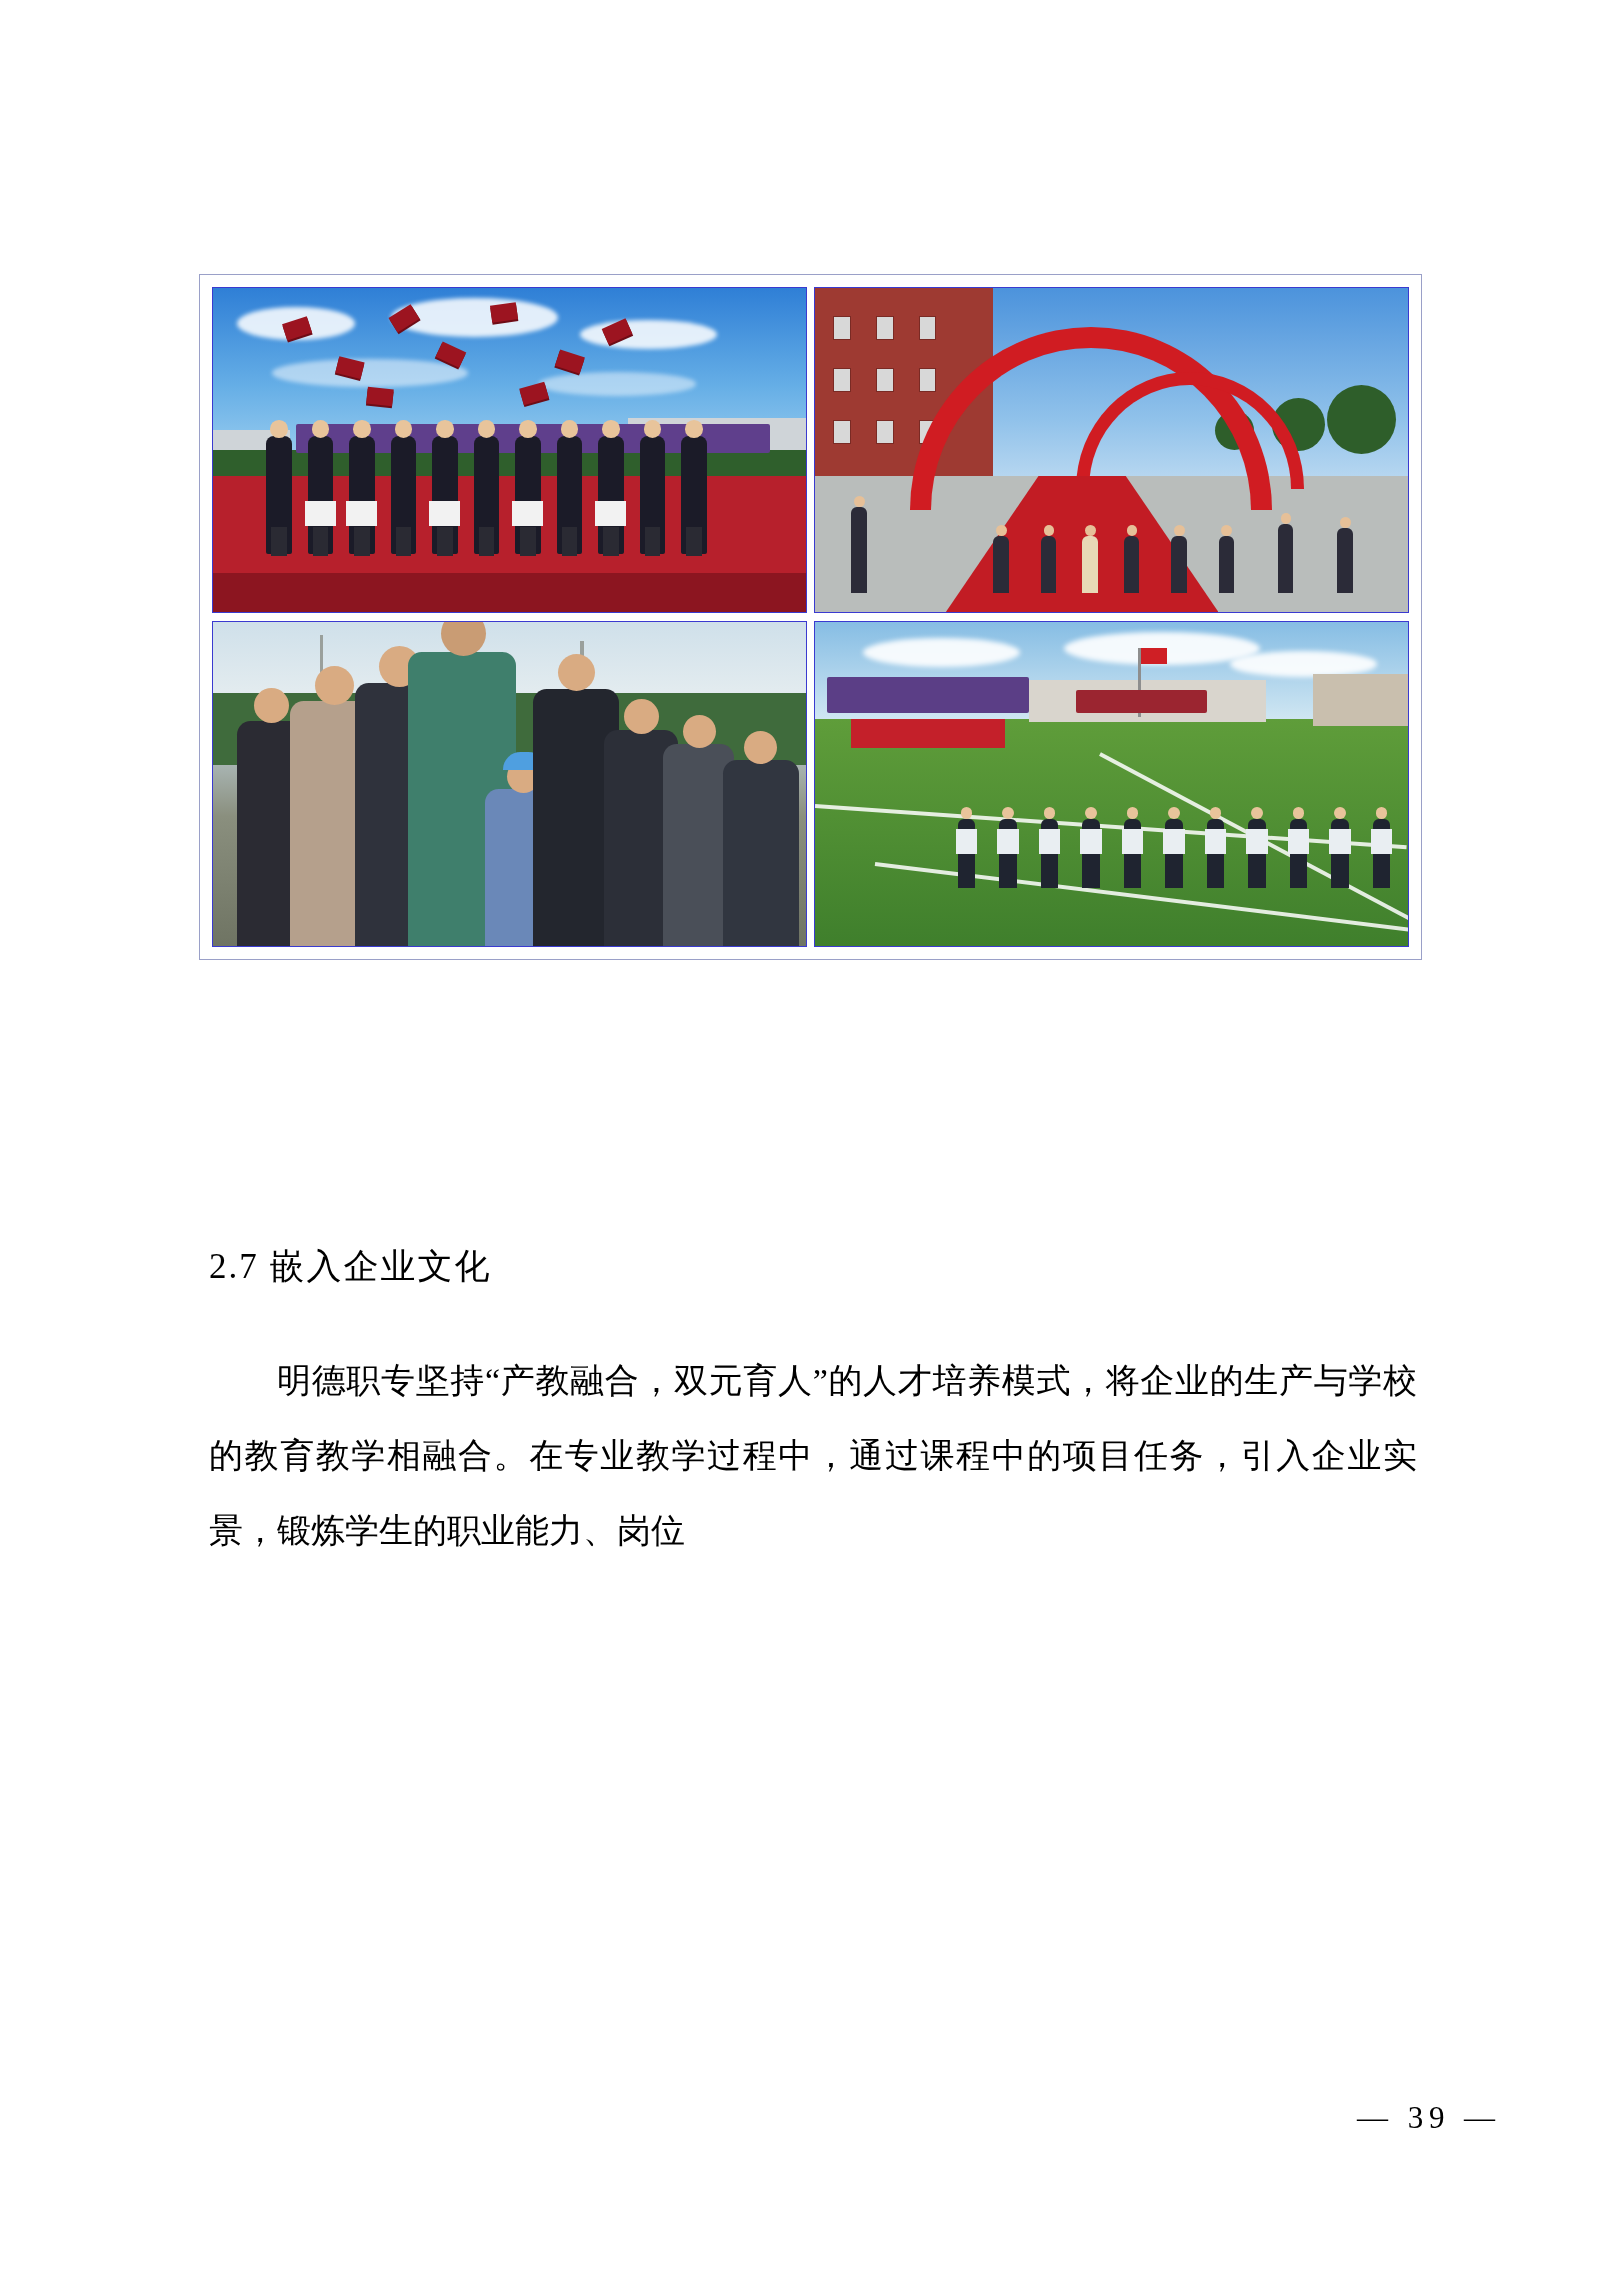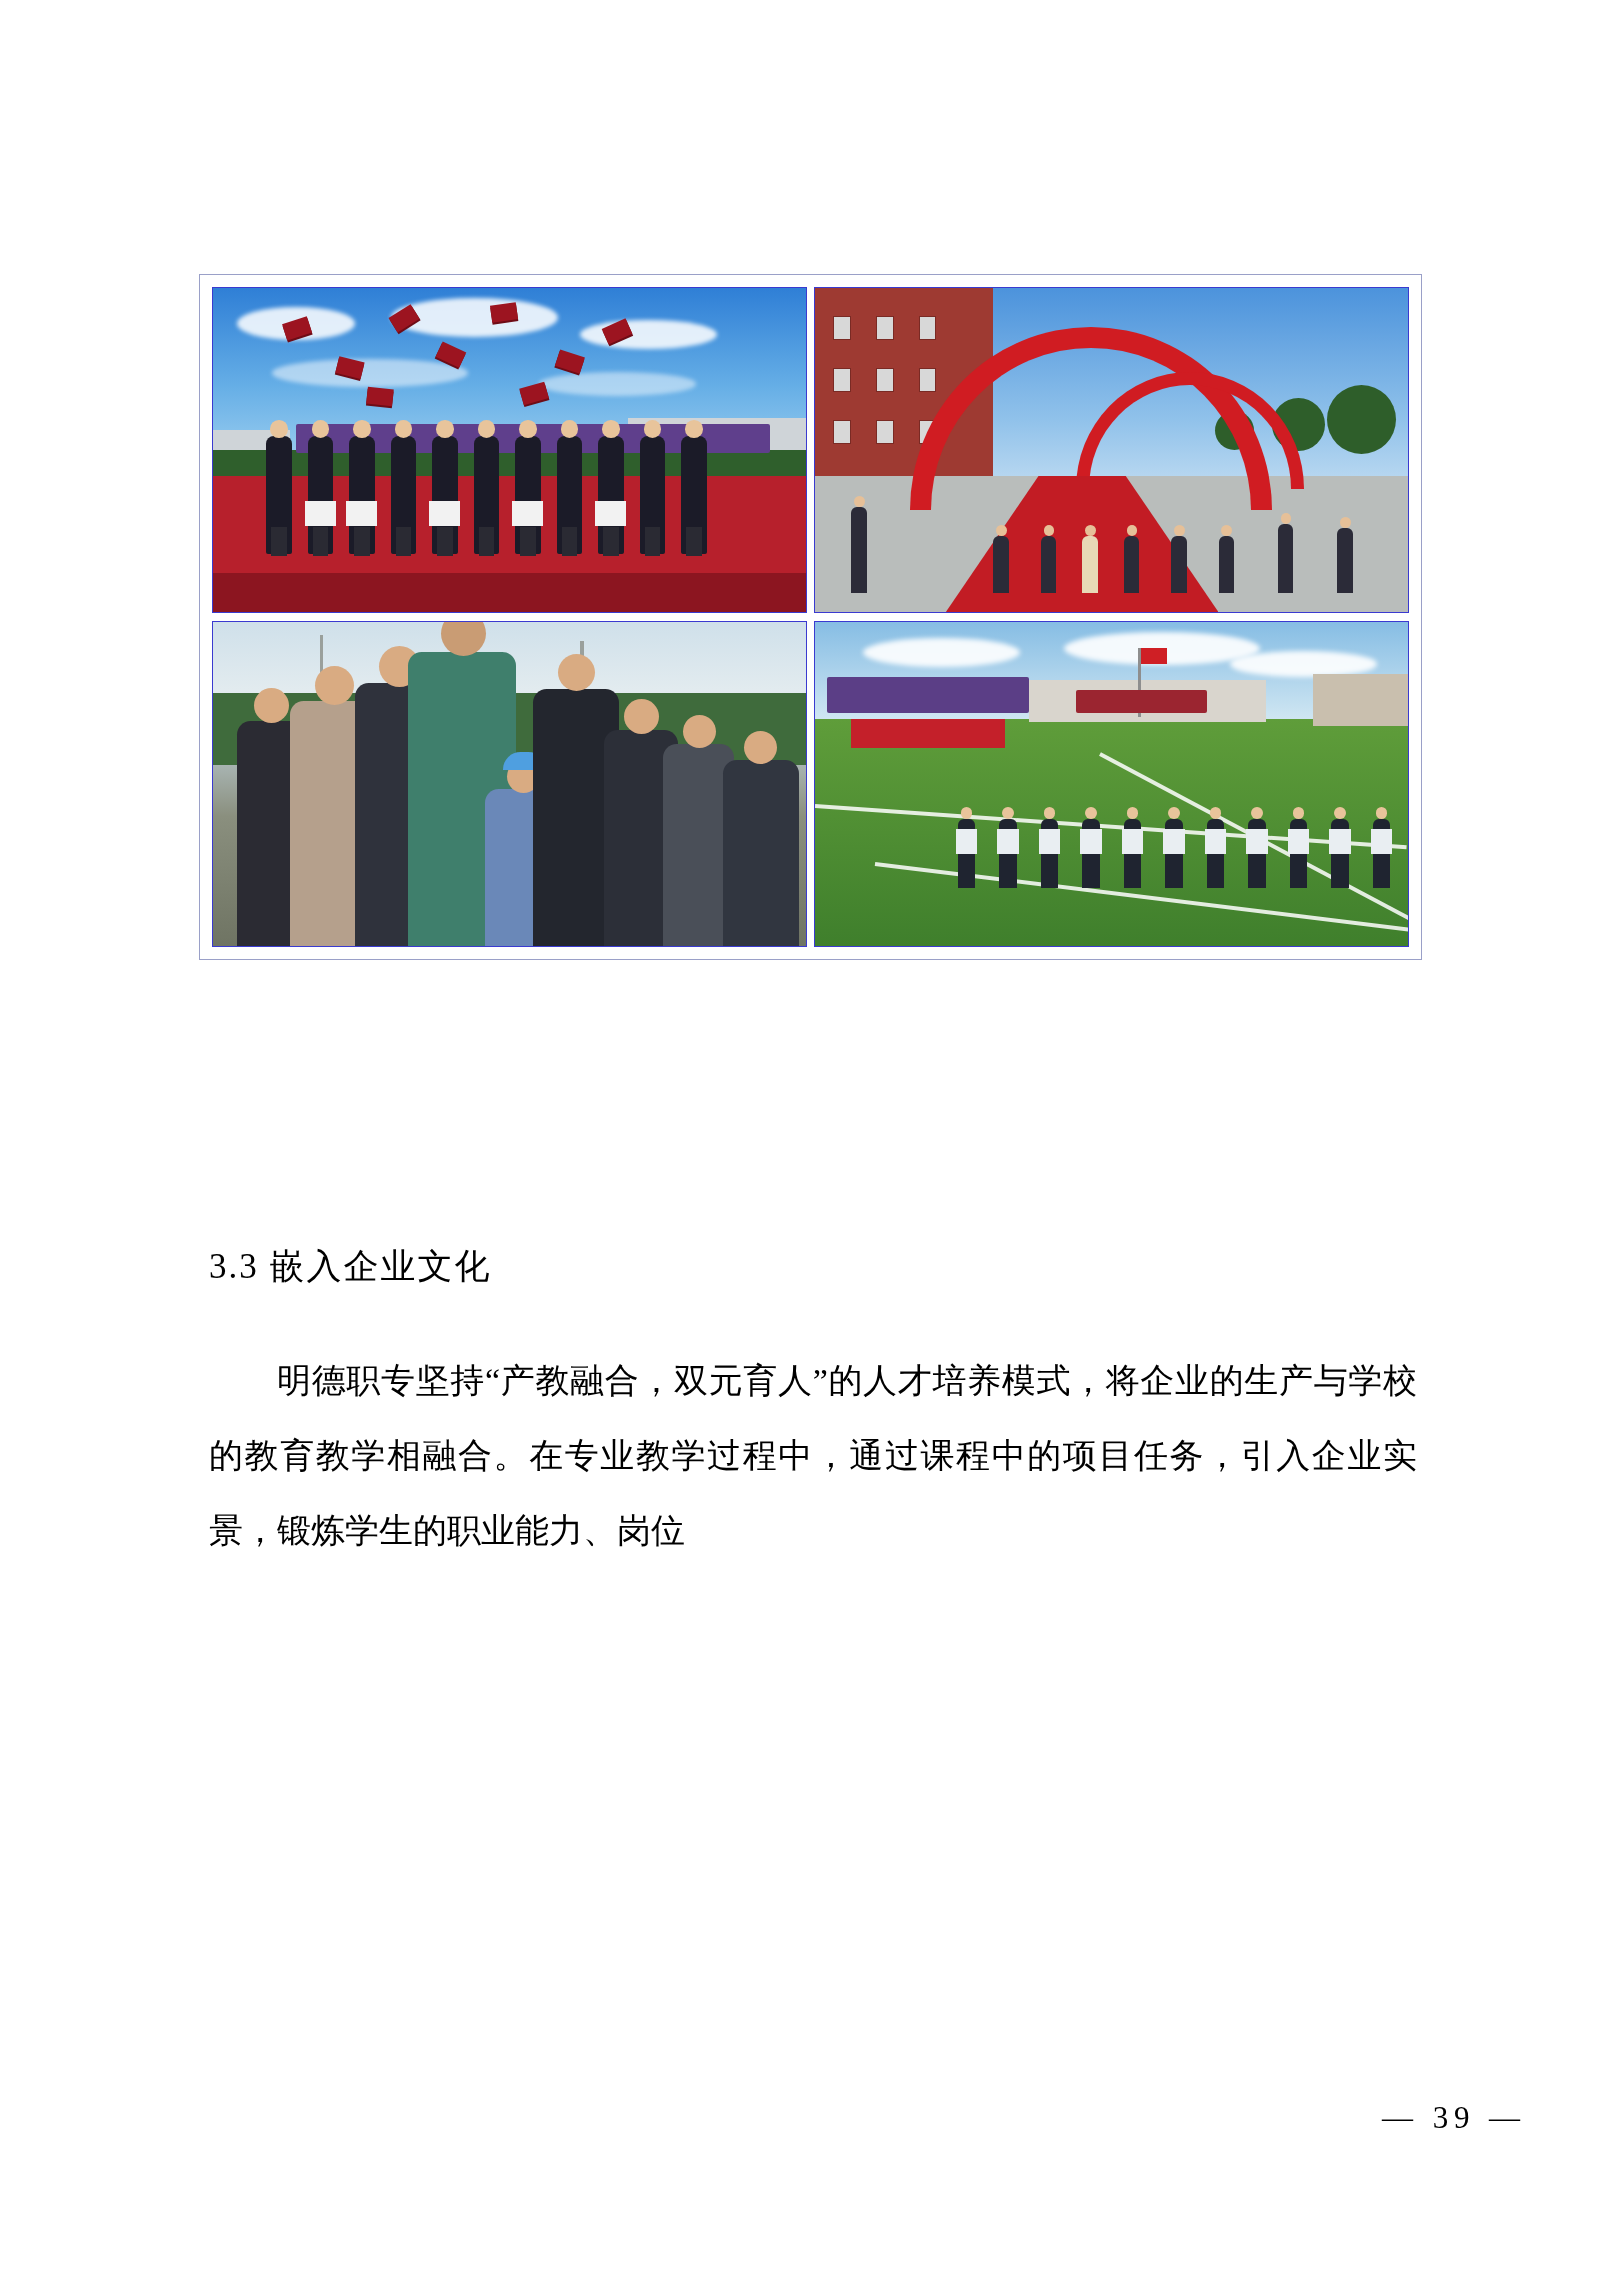--- a/index.html
+++ b/index.html
@@ -243,21 +243,21 @@
   }
   .body-text p {
     margin: 0;
     text-indent: 2em;
   }
   .page-number {
     position: absolute;
     left: 0; right: 0;
     bottom: 157px;
     text-align: right;
-    padding-right: 95px;
+    padding-right: 120px;
     font-size: 31px;
     letter-spacing: 5.9px;
     color: #000;
   }
 </style>
 </head>
 <body>
 
 <div class="page">
 
@@ -483,21 +483,21 @@
           </div>
         <div class="std" style="left:94%;">
             <span class="head"></span>
             <span class="shirt"></span>
           </div>
       </div>
 
     </div>
   </div>
 
-  <div class="heading">3.3 嵌入企业文化</div>
+  <div class="heading">2.7 嵌入企业文化</div>
 
   <div class="body-text">
     <p>明德职专坚持“产教融合，双元育人”的人才培养模式，将企业的生产与学校的教育教学相融合。在专业教学过程中，通过课程中的项目任务，引入企业实景，锻炼学生的职业能力、岗位</p>
   </div>
 
   <div class="page-number">— 39 —</div>
 
 </div>
 
 

